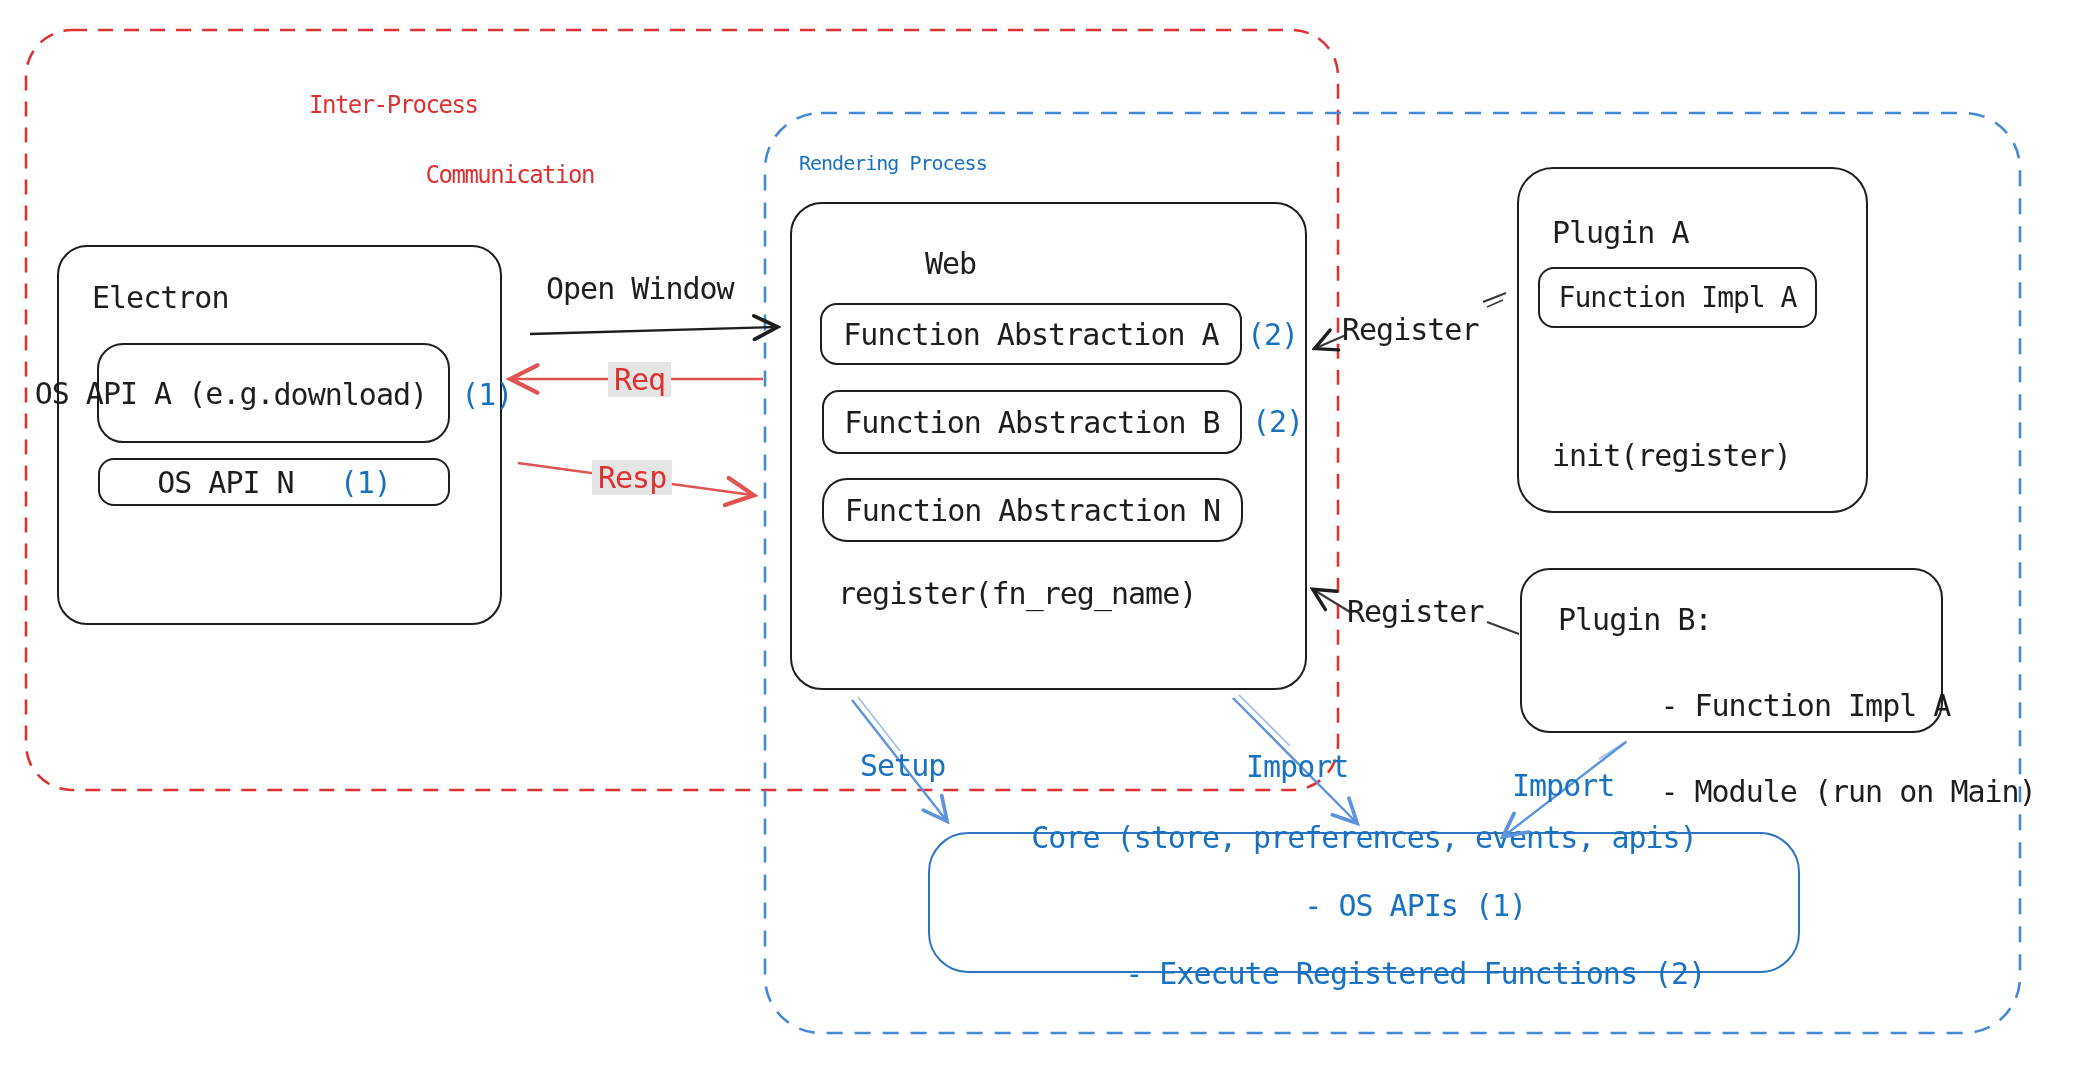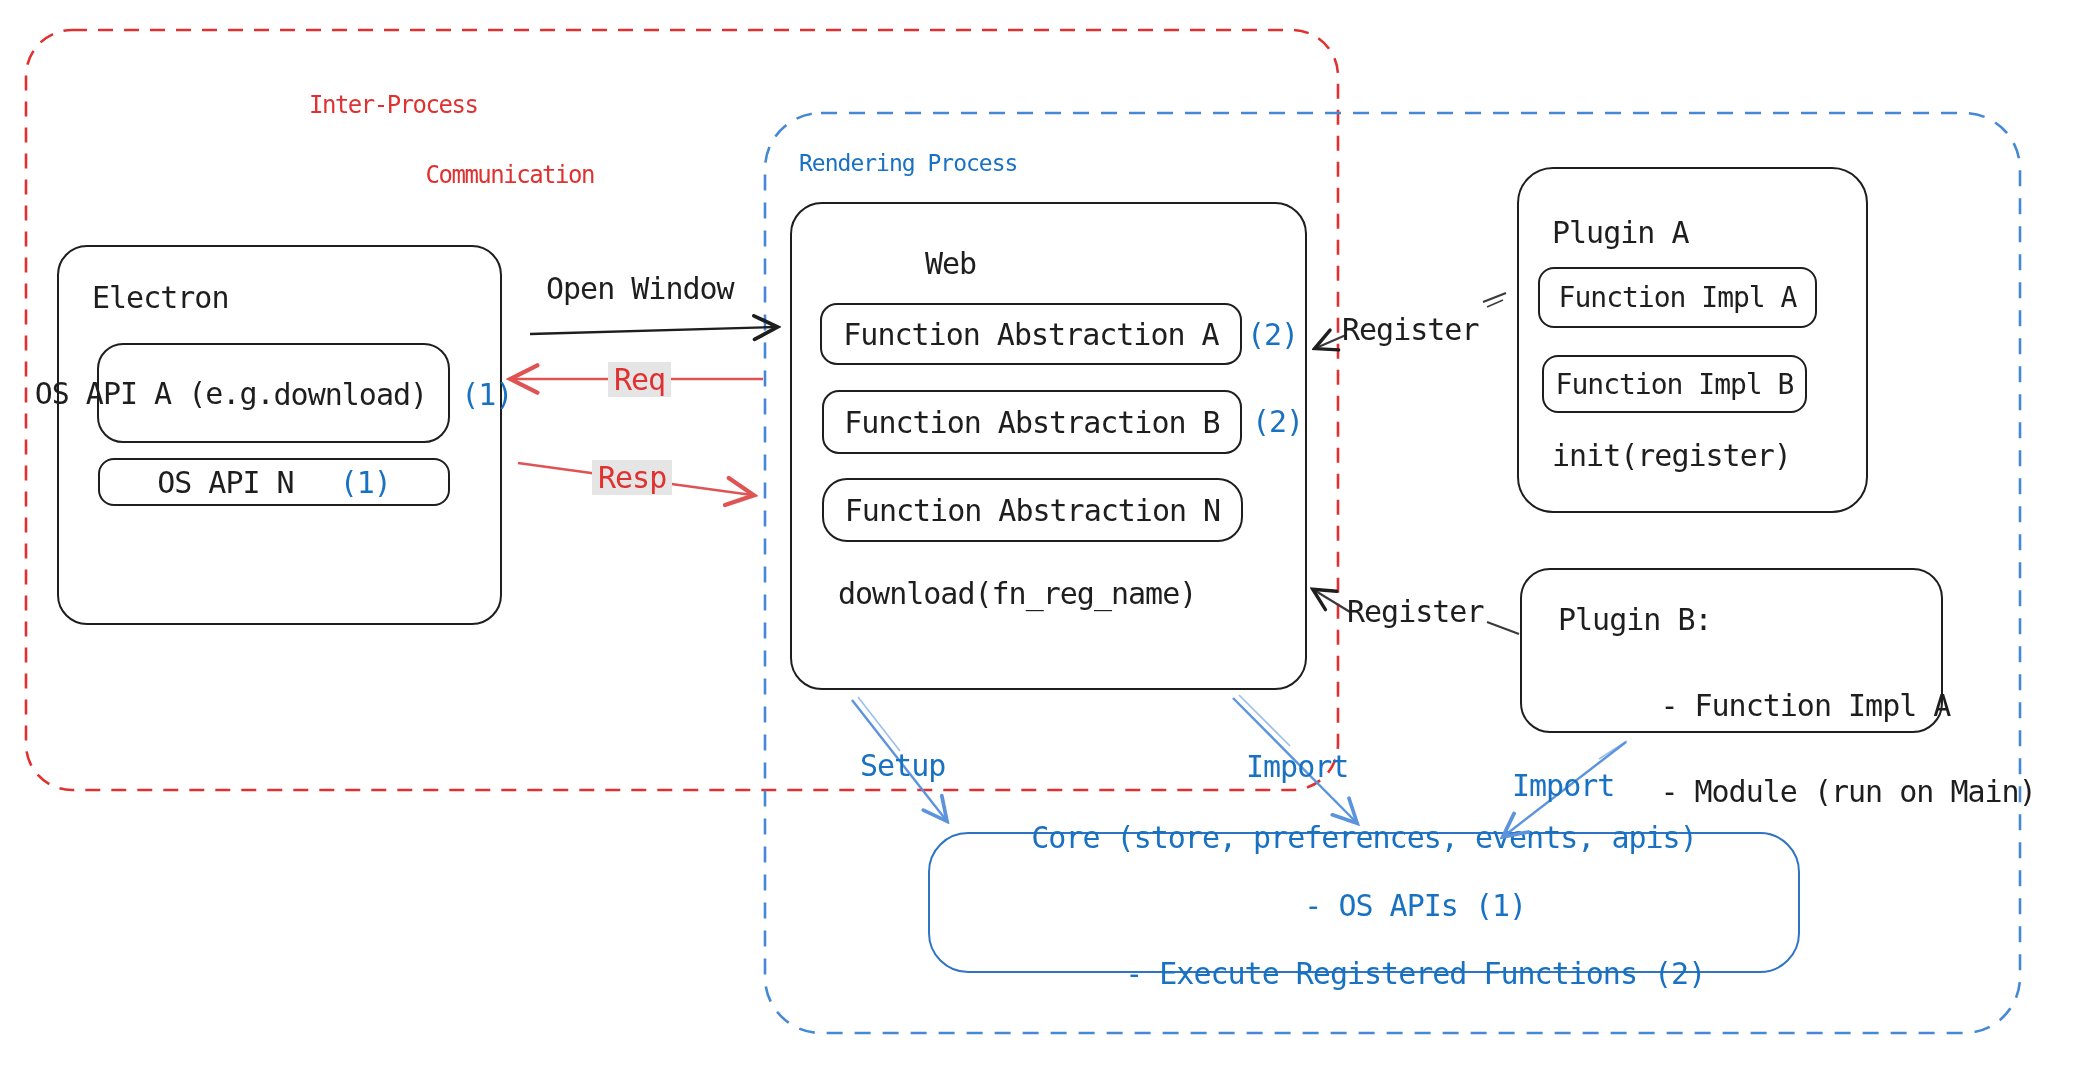--- a/index.html
+++ b/index.html
@@ -21,21 +21,21 @@
 </head>
 <body>
 
 <div id="stage">
 
   <div class="layer1">
 
     <div class="t red region-label" style="left:309px;top:88px;"><span>Inter-Process</span><br>
          <span>Communication</span></div>
 
-    <div class="t blue" style="left:799px;top:146px;font-size:23px;">Rendering Process</div>
+    <div class="t blue" style="left:799px;top:146px;font-size:20px;">Rendering Process</div>
 
     <div class="box" style="left:57px;top:245px;width:445px;height:380px;border-radius:30px;"></div>
     <div class="t" style="left:92px;top:280px;">Electron</div>
 
     <div class="box col" style="left:97px;top:343px;width:353px;height:100px;border-radius:26px;">
       <div class="t" style="position:static;">OS API A (e.g.</div>
       <div class="row" style="margin-top:2px;">
         <span class="t" style="position:static;">download)</span>
         <span class="t blue" style="position:static;margin-left:34px;">(1)</span>
       </div>
@@ -56,30 +56,27 @@
 
     <div class="box cbox" style="left:822px;top:390px;width:420px;height:64px;border-radius:17px;">
       <span class="t" style="position:static;">Function Abstraction B</span>
     </div>
     <div class="t blue" style="left:1252px;top:404px;">(2)</div>
 
     <div class="box cbox" style="left:822px;top:478px;width:421px;height:64px;border-radius:25px;">
       <span class="t" style="position:static;">Function Abstraction N</span>
     </div>
 
-    <div class="t" style="left:838px;top:576px;">download(fn_reg_name)</div>
+    <div class="t" style="left:838px;top:576px;">register(fn_reg_name)</div>
 
     <div class="box" style="left:1517px;top:167px;width:351px;height:346px;border-radius:36px;"></div>
     <div class="t" style="left:1552px;top:215px;">Plugin A</div>
 
     <div class="box cbox" style="left:1538px;top:267px;width:279px;height:61px;border-radius:16px;">
       <span class="t" style="position:static;font-size:28px;">Function Impl A</span>
-    </div>
-    <div class="box cbox" style="left:1542px;top:355px;width:265px;height:58px;border-radius:16px;">
-      <span class="t" style="position:static;font-size:28px;">Function Impl B</span>
     </div>
 
     <div class="t" style="left:1552px;top:438px;">init(register)</div>
 
     <div class="box" style="left:1520px;top:568px;width:423px;height:165px;border-radius:30px;"></div>
     <div class="t" style="left:1558px;top:598px;line-height:43px;"><span>Plugin B:</span><br>
       <span>- Function Impl A</span><br>
       <span>- Module (run on Main)</span></div>
 
     <div class="box" style="left:928px;top:832px;width:872px;height:141px;border-radius:40px;border-color:#2e74c4;border-width:2.4px;"></div>

